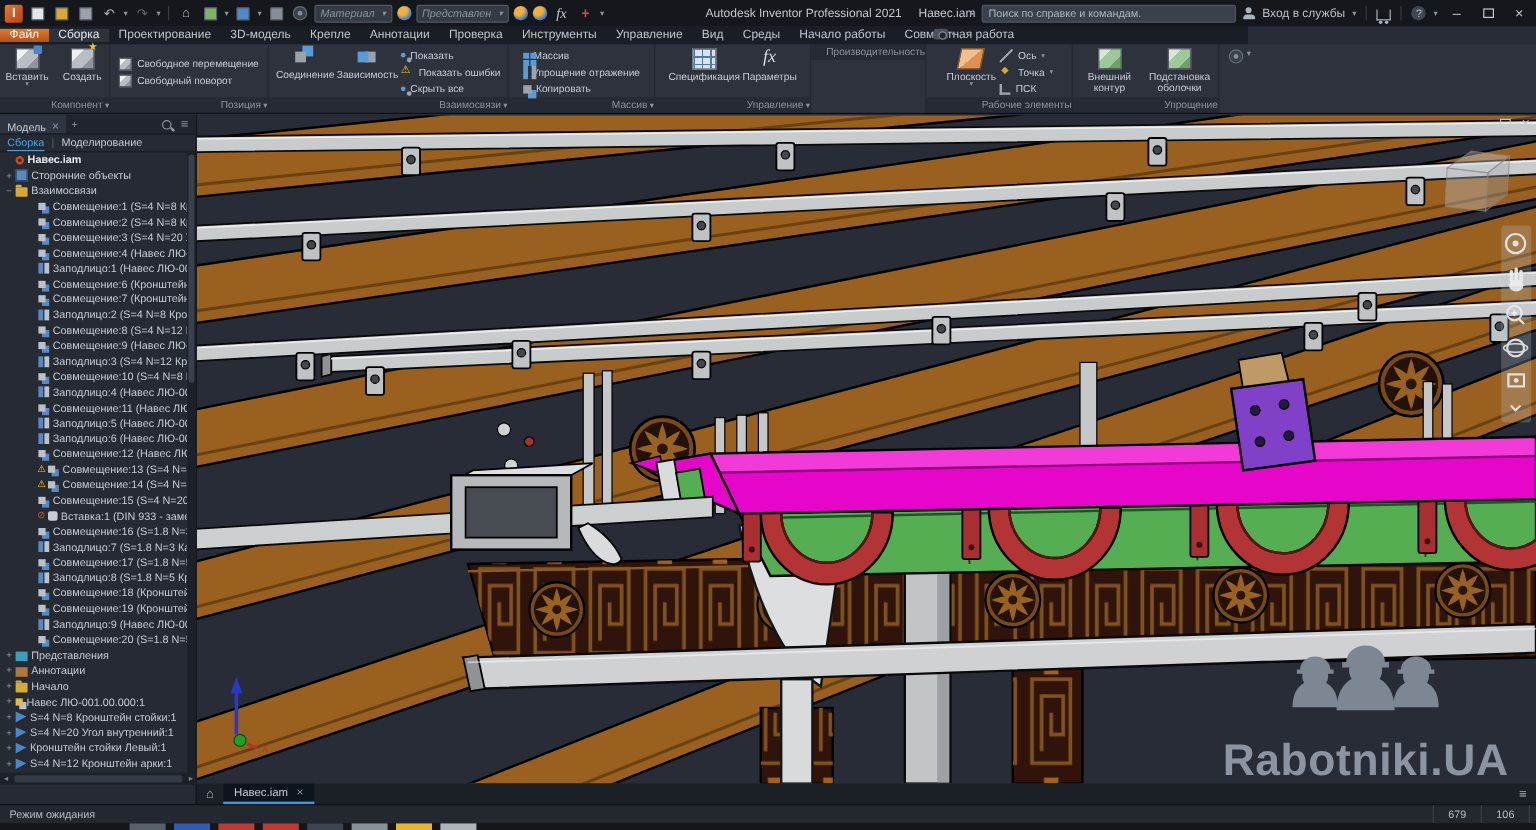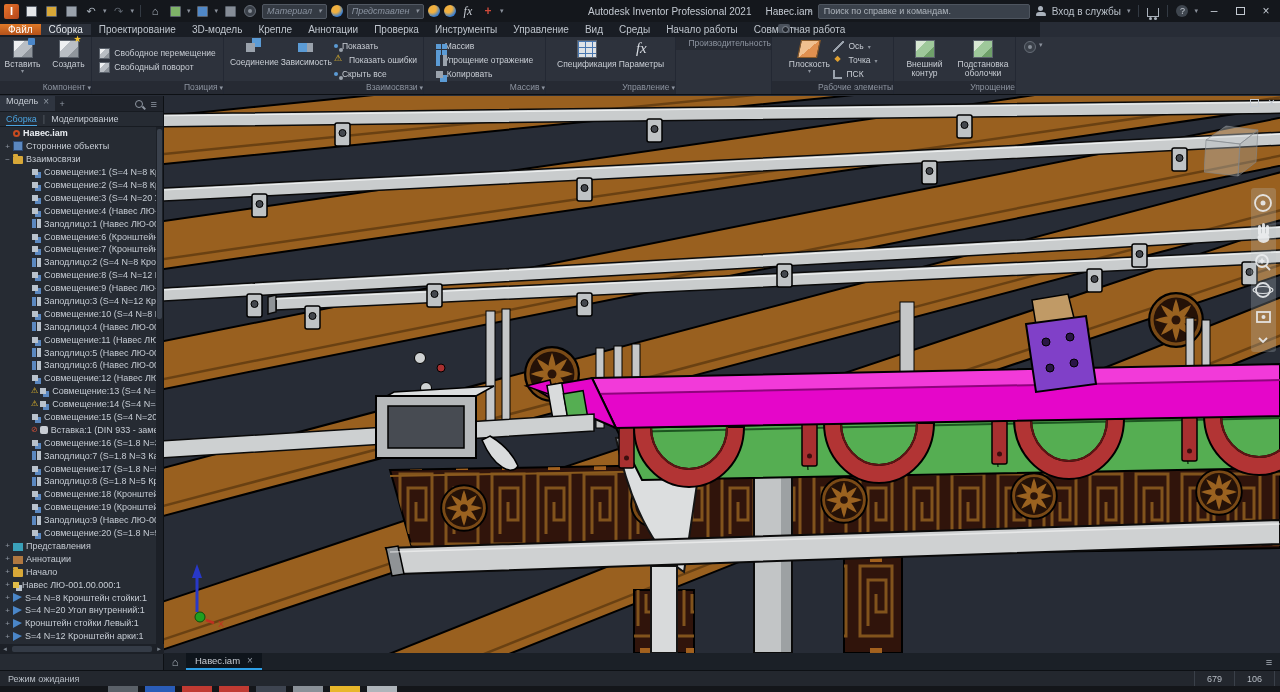--- a/index.html
+++ b/index.html
@@ -71,21 +71,21 @@
   .mirr{background:#5b9bd5;box-shadow:7px 0 0 #9aa2ac}
   .copy2{background:#9aa2ac;box-shadow:4px 4px 0 #5b9bd5;width:7px!important;height:7px!important}
   .axis-ic{background:linear-gradient(135deg,transparent 45%,#9aa2ac 45% 55%,transparent 55%)}
   .pt-ic::after{content:"◆";color:#e0a030;font-size:8px;position:absolute;left:1px;top:-1px}
   .ucs-ic{border-left:2px solid #9aa2ac;border-bottom:2px solid #9aa2ac}
   .scar{font-size:6px;color:#8b929c}
 
   
   .browser{position:absolute;left:0;top:96px;width:164px;height:574px;background:#262b33;border-right:1px solid #0d1014}
   .bhead{height:16px;display:flex;align-items:center;font-size:9px;color:#c6ccd4;background:#20242c;border-bottom:1px solid #171b21}
-  .btab{display:flex;align-items:flex-start;gap:5px;background:#2f3540;height:100%;padding:0 6px}
+  .btab{display:flex;align-items:flex-end;gap:5px;background:#2f3540;height:100%;padding:0 6px}
   .bplus{width:14px;text-align:center;color:#8f97a2}
   .bhead .spacer{flex:1}
   .mag{width:8px;height:8px;border:1.5px solid #8f97a2;border-radius:50%;position:relative;margin-right:8px}
   .mag::after{content:"";position:absolute;left:6px;top:6px;width:4px;height:1.5px;background:#8f97a2;transform:rotate(45deg)}
   .burger{color:#8f97a2;font-size:11px;margin-right:6px}
   .bsubtabs{height:15px;display:flex;align-items:center;gap:6px;font-size:9px;padding-left:6px;border-bottom:1px solid #171b21}
   .bsub-on{color:#4aa3e0;border-bottom:1px solid #4aa3e0;height:100%;display:flex;align-items:center}
   .bsub-sep{color:#5a616b}
   .tree{position:absolute;left:0;top:31px;width:156px;height:517px;overflow:hidden}
   .trow{height:12.9px;display:flex;align-items:center;padding-left:22px;cursor:default}
@@ -901,20 +901,42 @@
         <g>
             <rect x="6" y="124" width="13" height="10"></rect>
             <circle cx="12.5" cy="129" r="2" fill="#eceef0" stroke="none"></circle>
           </g>
         <g>
             <polyline points="8,150 12,154 16,150"></polyline>
           </g>
       </svg>
     </div>
 
+    <div class="watermark">
+      <svg width="200" height="76">
+        <g fill="#7d8793">
+          <g transform="translate(58,34) scale(.9)">
+            <circle cx="0" cy="-3" r="12"></circle>
+              <path d="M-14,-9 A14,12 0 0 1 14,-9 L17,-9 17,-5 -17,-5 -17,-9 Z"></path>
+              <path d="M-21,26 C-21,8 -11,1 0,1 C11,1 21,8 21,26 Z"></path>
+          </g>
+          <g transform="translate(142,34) scale(.9)">
+            <circle cx="0" cy="-3" r="12"></circle>
+              <path d="M-14,-9 A14,12 0 0 1 14,-9 L17,-9 17,-5 -17,-5 -17,-9 Z"></path>
+              <path d="M-21,26 C-21,8 -11,1 0,1 C11,1 21,8 21,26 Z"></path>
+          </g>
+          <g transform="translate(100,30) scale(1.15)">
+            <circle cx="0" cy="-3" r="12"></circle>
+              <path d="M-14,-9 A14,12 0 0 1 14,-9 L17,-9 17,-5 -17,-5 -17,-9 Z"></path>
+              <path d="M-21,26 C-21,8 -11,1 0,1 C11,1 21,8 21,26 Z"></path>
+          </g>
+        </g>
+      </svg>
+      <div class="wm-text">Rabotniki.UA</div>
+    </div>
   </div>
 
   <div class="doctabs">
     <span class="dt-home">⌂</span>
     <div class="dtab">
       <span>Навес.iam</span>
       <span class="dt-x">×</span>
     </div>
     <span class="dt-menu">≡</span>
   </div>

